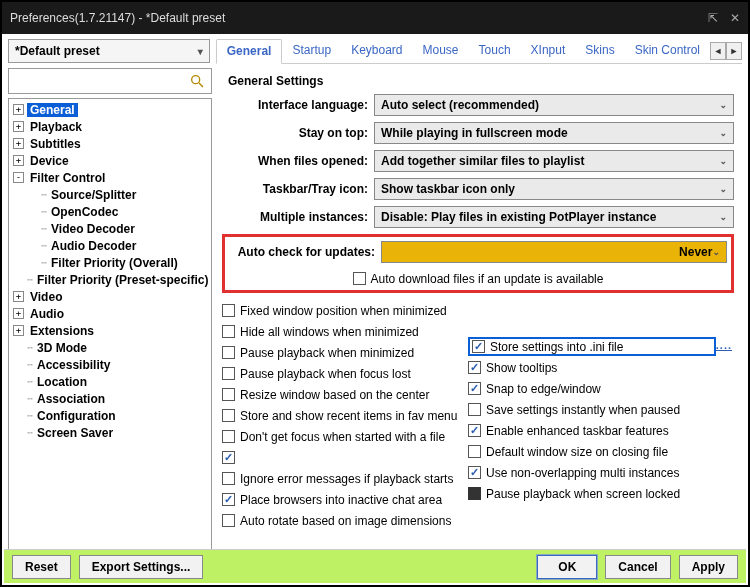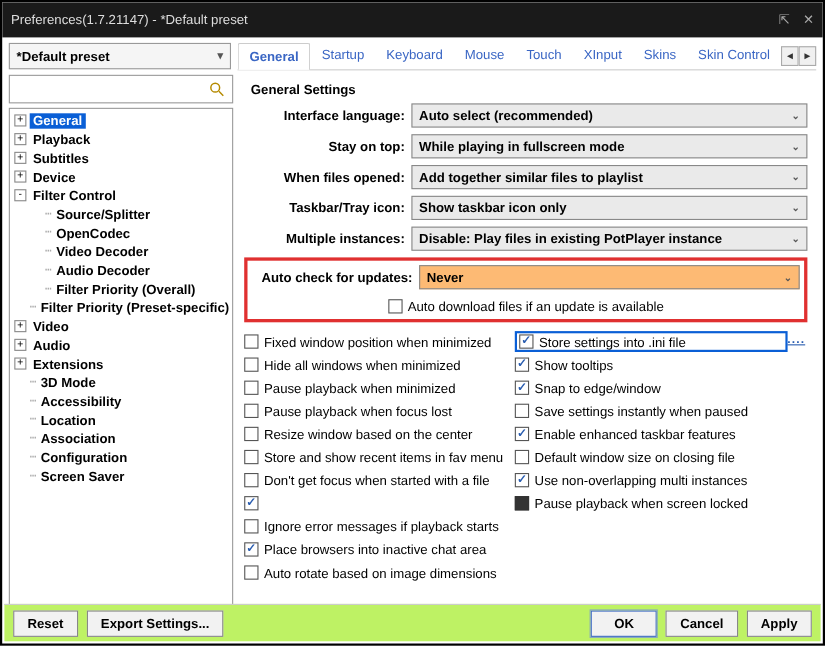--- a/index.html
+++ b/index.html
@@ -28,21 +28,21 @@
 .tree-item .lbl { padding: 0 3px; white-space: nowrap; }
 .tree-item.sel .lbl { background: #0a5fd6; color: #fff; }
 .tree-item.bold .lbl { font-weight: bold; }
 .rightcol { flex: 1; border-left:0; padding: 4px 8px 0 4px; overflow: hidden; }
 .section-title { font-weight: bold; margin: 2px 0 6px 6px; }
 .form-row { display: flex; align-items: center; margin-bottom: 6px; }
 .form-row .flabel { width: 152px; text-align: right; padding-right: 6px; font-weight: bold; }
 .form-row .fcombo { flex: 1; height: 22px; border: 1px solid #888; background: #eaeaea; display: flex; align-items: center; justify-content: space-between; padding: 0 6px; font-weight: bold; font-size: 12px; }
 .form-row .fcombo .arrow { font-size: 9px; color: #555; }
 .highlight-box { border: 3px solid #e03030; padding: 4px 4px 2px 4px; margin: 2px 0 8px 0; }
-.highlight-box .form-row .fcombo { background:#fdba74; }
+.highlight-box .form-row .fcombo { background:#eab308;justify-content:flex-end; }
 .autodl { display: flex; align-items: center; justify-content: center; gap: 4px; font-weight: bold; margin-top: 4px; }
 .checks { display: flex; gap: 6px; justify-content: flex-end; }
 .checks-col { display: flex; flex-direction: column; gap: 2px; }
 .checks-col.left { width: 240px; }
 .checks-col.right { flex:1; }
 .chk { display: flex; align-items: center; gap: 5px; height: 19px; }
 .chk .box { width: 13px; height: 13px; border: 1px solid #555; display: flex; align-items: center; justify-content: center; font-size: 11px; line-height: 1; background: #fff; flex-shrink:0; }
 .chk .box.checked::after { content: "✓"; color: #2a5db0; font-weight: bold; margin-top:-1px; }
 .chk .box.filled { background: #333; border-color:#333; }
 .chk .lbl { font-weight: normal; white-space: nowrap; font-size:12px; }
@@ -287,21 +287,21 @@
           <div class="chk">
             <span class="box checked"></span>
             <span class="lbl">Place browsers into inactive chat area</span>
           </div>
           <div class="chk">
             <span class="box"></span>
             <span class="lbl">Auto rotate based on image dimensions</span>
           </div>
         </div>
       <div class="checks-col right">
-        <div style="display:flex;">
+        <div style="display:flex;margin-top:36px;">
           <div id="checks-right" style="display:flex;flex-direction:column;gap:2px;flex:1;">
               <div class="chk hl">
                 <span class="box checked"></span>
                 <span class="lbl">Store settings into .ini file</span>
               </div>
               <div class="chk">
                 <span class="box checked"></span>
                 <span class="lbl">Show tooltips</span>
               </div>
               <div class="chk">

